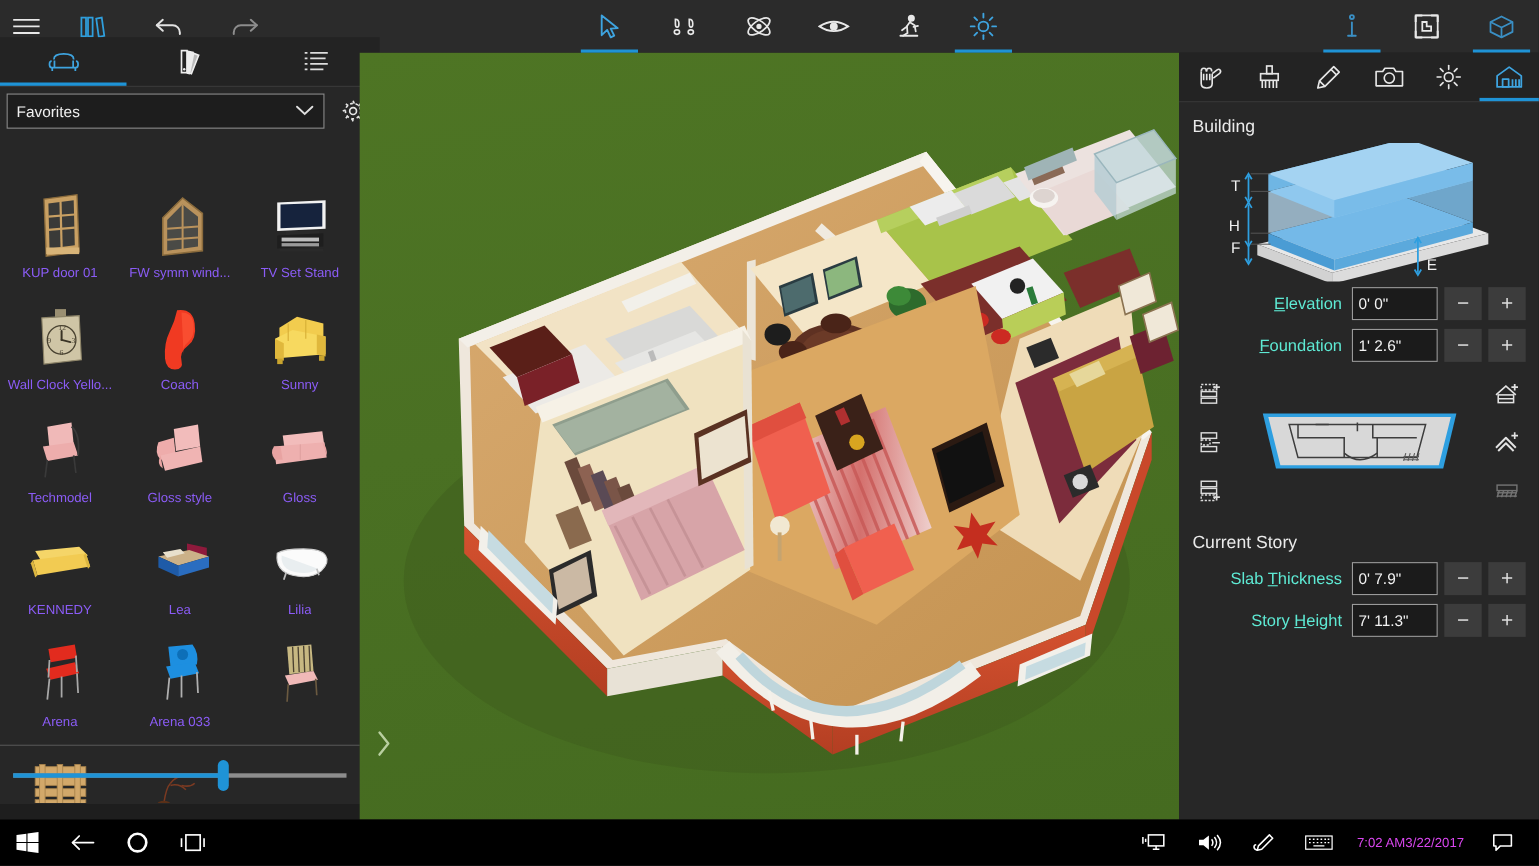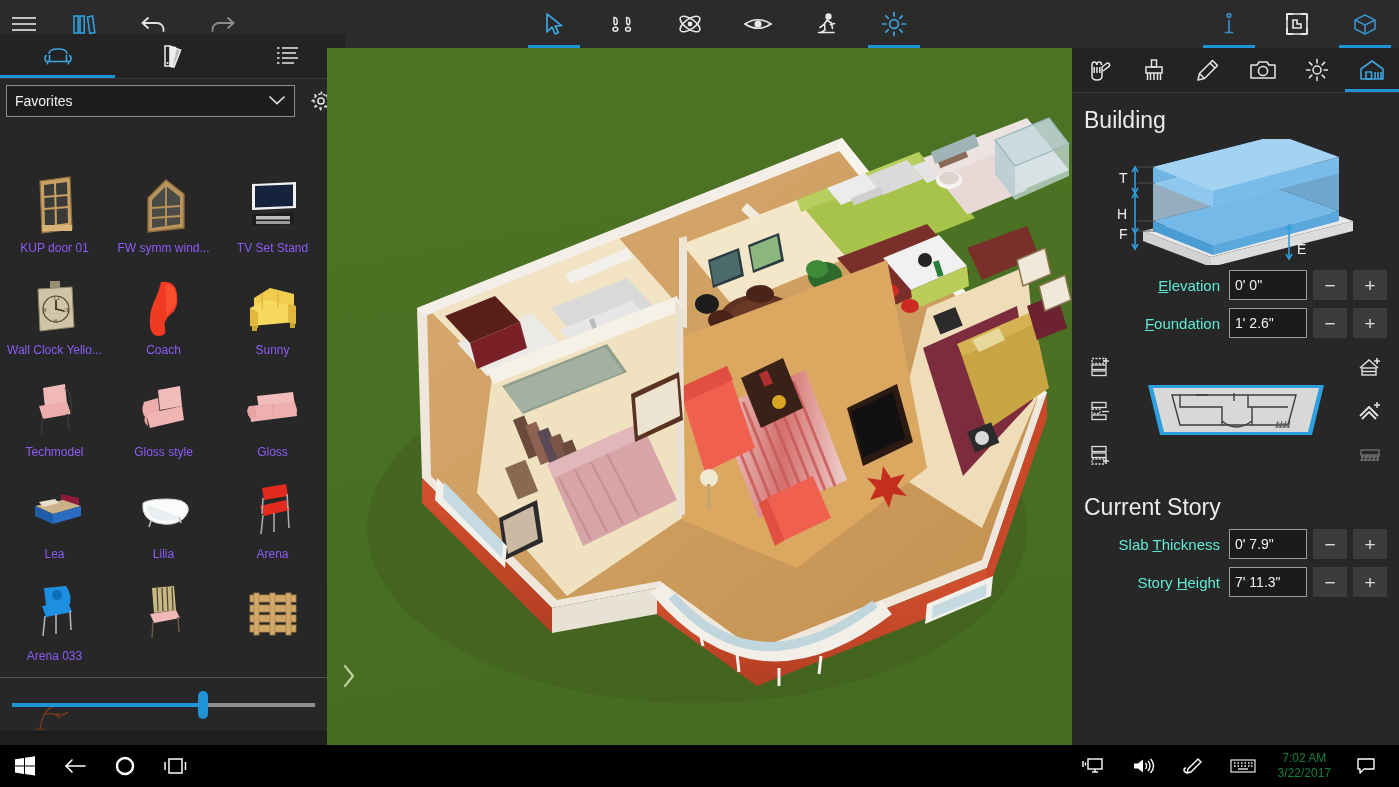--- a/index.html
+++ b/index.html
@@ -47,41 +47,41 @@
   .viewport { position:absolute; left:327px; top:48px; width:745px; height:697px;
     background:linear-gradient(170deg,#4e7524 0%,#4a7023 45%,#456b20 100%); overflow:hidden; }
   .vp-expand { position:absolute; left:8px; bottom:52px; width:28px; height:34px;
     display:flex; align-items:center; justify-content:center; cursor:pointer; }
 
   
   .rightpanel { position:absolute; left:1072px; top:48px; width:327px; height:697px; background:#272727; }
   .rp-tabs { height:45px; display:flex; background:#232323; border-bottom:1px solid #3a3a3a; }
   .rp-tab { flex:1; display:flex; align-items:center; justify-content:center; position:relative; cursor:pointer; }
   .rp-tab .ul { position:absolute; left:0; right:0; bottom:0; height:3px; background:#1f93d6; }
-  .rp-title { font-size:23px; color:#eaeaea; padding:14px 0 4px 12px; font-weight:400; }
+  .rp-title { font-size:16px; color:#eaeaea; padding:14px 0 4px 12px; font-weight:400; }
   .rp-diagram { height:128px; display:flex; align-items:center; justify-content:center; }
   .field-row { display:flex; align-items:center; justify-content:flex-end; gap:0; padding:4px 12px 4px 0; }
   .field-label { font-size:15px; color:#5eead4; margin-right:9px; }
   .field-label u { text-decoration:underline; }
   .field-input { width:78px; height:30px; background:#1b1b1b; border:1px solid #9a9a9a;
     color:#f2f2f2; font-size:14px; display:flex; align-items:center; padding:0 5px; cursor:text; }
   .stepper { width:34px; height:30px; background:#3c3c3c; margin-left:6px;
     display:flex; align-items:center; justify-content:center; cursor:pointer;
     font-size:19px; color:#dcdcdc; line-height:1; }
   .story-nav { display:flex; align-items:center; justify-content:space-between; padding:12px 14px 8px 14px; }
   .story-col { display:flex; flex-direction:column; gap:18px; }
   .icon-btn { width:30px; height:26px; display:flex; align-items:center; justify-content:center; cursor:pointer; }
   .story-preview { width:200px; height:68px; cursor:pointer; }
 
   
   .taskbar { position:absolute; left:0; bottom:0; width:1399px; height:42px; background:#000; display:flex; align-items:center; }
   .tk-btn { width:50px; height:42px; display:flex; align-items:center; justify-content:center; cursor:pointer; }
   .tk-right { margin-left:auto; display:flex; align-items:center; height:42px; padding-right:8px; }
-  .tk-clock { display:flex; flex-direction:column; align-items:center; justify-content:center;
-    font-size:12px; color:#15803d; line-height:15px; padding:0 10px; cursor:pointer; }
+  .tk-clock { display:flex; flex-direction:row; align-items:center; justify-content:center;
+    font-size:12px; color:#d946ef; line-height:15px; padding:0 10px; cursor:pointer; }
 </style>
 </head>
 <body>
 
 <div id="app">
 
   <div class="topbar">
 
     <div class="tb-slot" style="margin-left:0;width:48px;">
       <svg width="26" height="18" viewBox="0 0 26 18">
@@ -412,20 +412,33 @@
                 <path d="M6 18 L52 14 L54 28 L8 34 Z" fill="#eeb0af"></path>
                 <path d="M6 18 q-4 6 1 12 L14 30 L12 18 Z" fill="#e8a3a2"></path>
                 <path d="M50 14 q5 5 4 12" fill="#e8a3a2"></path>
                 <g stroke="#deA09f" stroke-width="0.9">
                   <line x1="30" y1="16" x2="30" y2="30"></line>
                 </g>
               </g>
             </svg>
           </div>
           <div class="cat-label">Gloss</div>
+        </div>
+        <div class="cat-item">
+          <div class="cat-thumb" style="display: flex; align-items: center; justify-content: center;">
+            <svg width="62" height="38" viewBox="0 0 62 38">
+              <g>
+                <path d="M8 8 L48 4 L56 12 L14 18 Z" fill="#f5d568"></path>
+                <path d="M6 16 L54 10 L58 22 L10 30 Z" fill="#f2cb52"></path>
+                <path d="M6 16 L10 30 L8 32 L4 19 Z" fill="#dcb640"></path>
+                <path d="M54 10 L58 22 L56 24 L52 12 Z" fill="#dcb640"></path>
+              </g>
+            </svg>
+          </div>
+          <div class="cat-label">KENNEDY</div>
         </div>
         <div class="cat-item">
           <div class="cat-thumb" style="display: flex; align-items: center; justify-content: center;">
             <svg width="60" height="44" viewBox="0 0 60 44">
               <g>
                 <path d="M36 4 L54 8 L54 18 L36 14 Z" fill="#8e1a3c"></path>
                 <path d="M10 16 L38 10 L56 16 L28 24 Z" fill="#cbb188"></path>
                 <path d="M10 16 L28 24 L28 34 L10 26 Z" fill="#1e5ba8"></path>
                 <path d="M28 24 L56 16 L56 26 L28 34 Z" fill="#2a6dc0"></path>
                 <path d="M14 12 L30 9 L34 13 L18 17 Z" fill="#e8e0cc"></path>

